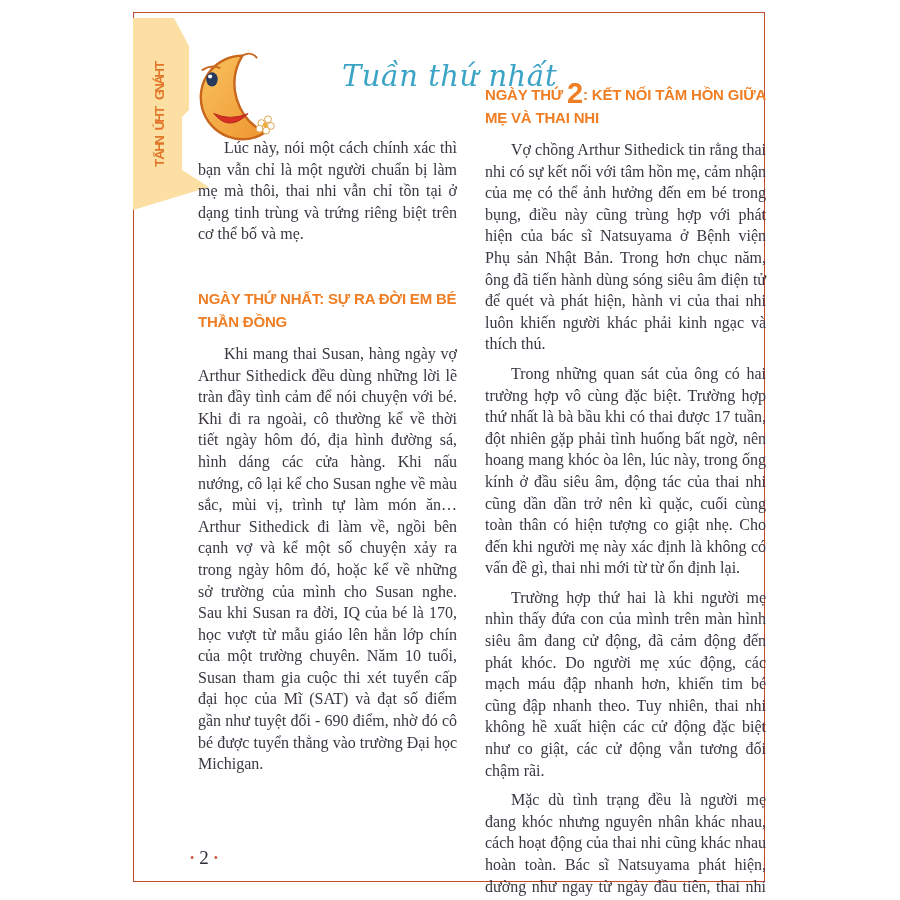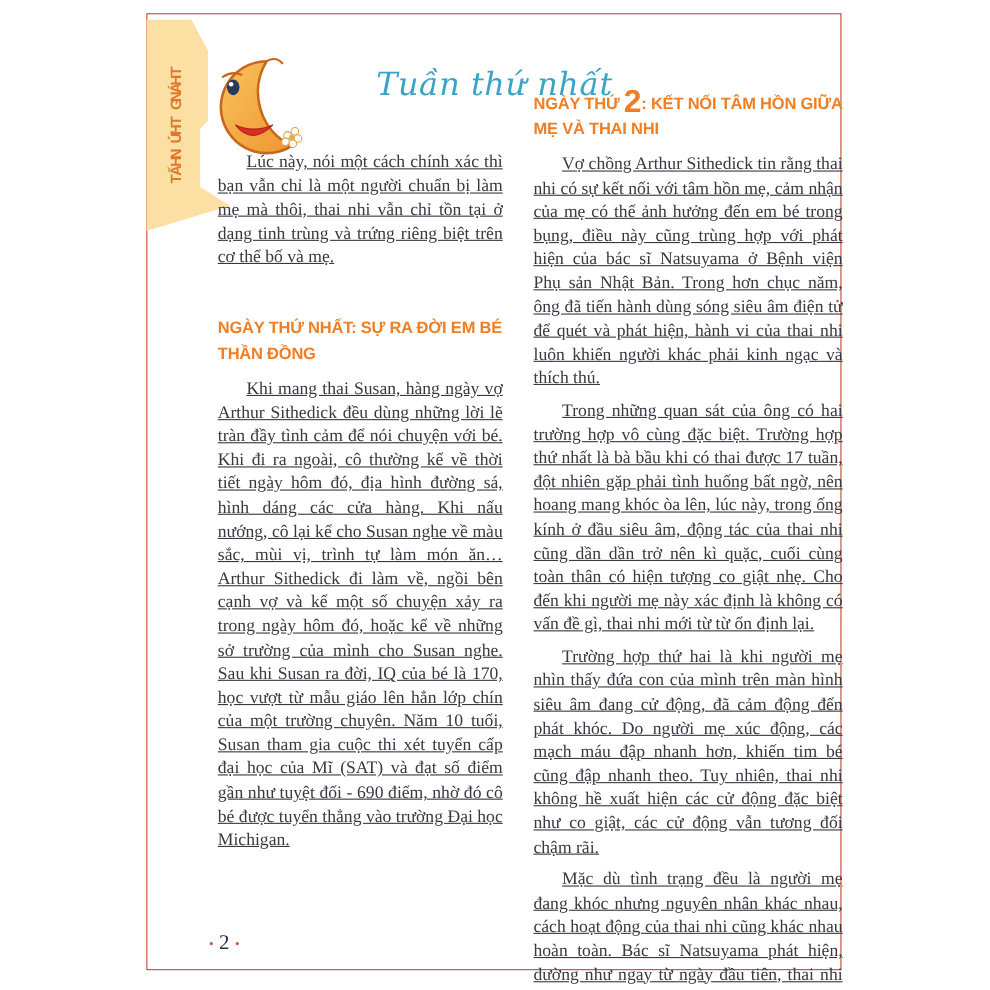--- a/index.html
+++ b/index.html
@@ -20,21 +20,21 @@
   
   .moon{position:absolute;left:40px;top:36px;width:152px;height:94px;}
   .week-title{position:absolute;left:208px;top:46px;
               font-family:"DejaVu Serif",serif;font-style:italic;
               font-size:29px;color:#3ba4c6;letter-spacing:0.5px;}
 
   
   .col{position:absolute;color:#3b3640;font-size:16px;line-height:21.6px;text-align:justify;}
   .col-left{left:64px;top:124px;width:259px;}
   .col-right{left:351px;top:70px;width:281px;}
-  .col p{margin:0 0 8px 0;text-indent:26px;text-decoration:underline;}
+  .col p{margin:0 0 8px 0;text-indent:26px;}
   .col p:last-child{margin-bottom:0;}
 
   .sec-heading{font-family:"Liberation Sans",sans-serif;font-weight:700;
                color:#ef7e24;font-size:15px;line-height:23px;letter-spacing:-0.2px;
                text-align:left;text-indent:0;margin:0 0 10px 0;}
   .heading-day1{margin-top:42px;}
   .big-num{font-size:29px;line-height:0;position:relative;top:3px;font-weight:700;}
 
   
   .pagenum{position:absolute;left:56px;bottom:14px;display:flex;align-items:center;gap:5px;}

